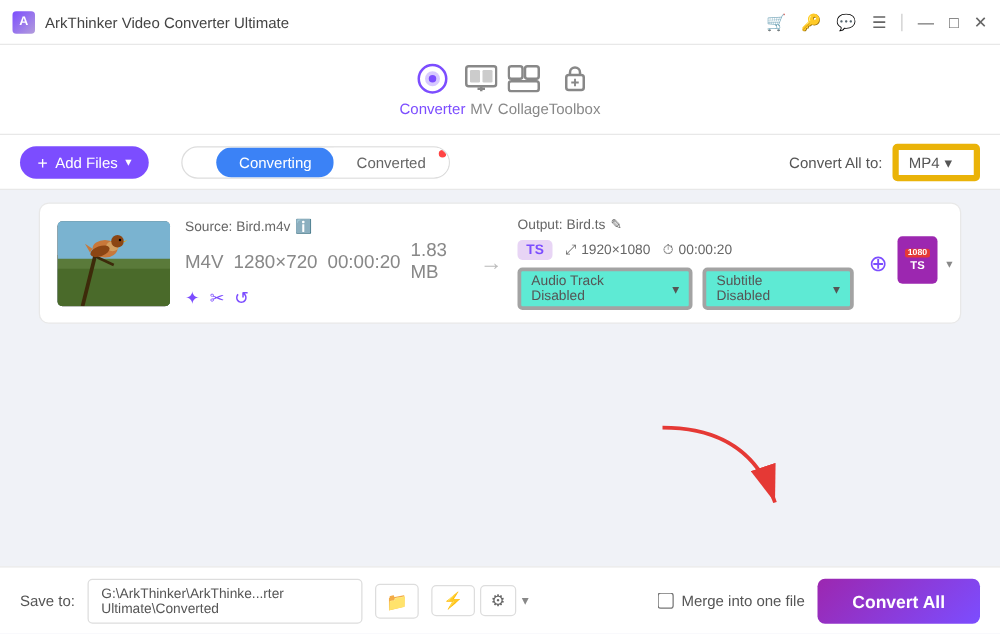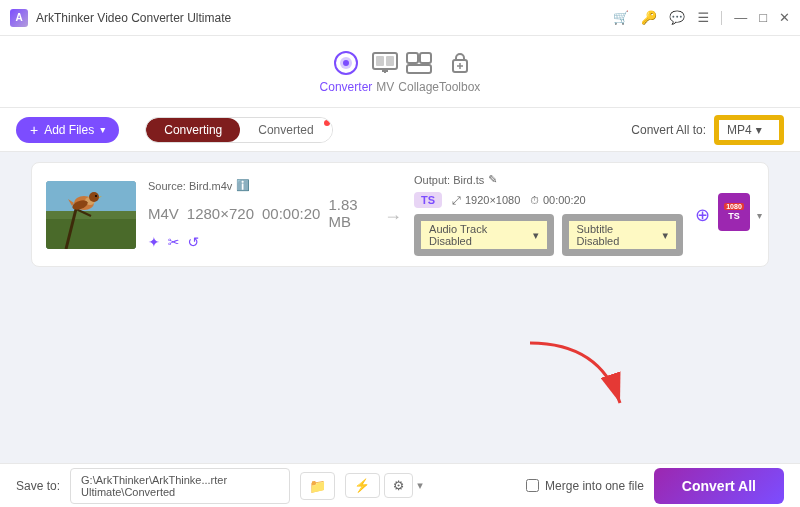--- a/index.html
+++ b/index.html
@@ -78,21 +78,21 @@
     }
     .add-files-btn .plus { font-size: 14px; }
     .add-files-btn .arrow { font-size: 10px; }
     .tab-group {
       display: flex; border: 1px solid #ddd; border-radius: 20px; overflow: hidden; margin: 0 auto 0 16px;
     }
     .tab-btn {
       padding: 5px 18px; font-size: 12px; cursor: pointer; background: #fff; color: #666; border: none;
       position: relative;
     }
-    .tab-btn.active { background: #7f1d1d; color: #fff; border-radius: 20px; }
+    .tab-btn.active { background: #3b82f6; color: #fff; border-radius: 20px; margin-left: 27px; }
     .tab-btn .dot {
       width: 6px; height: 6px; background: #ff4444; border-radius: 50%;
       position: absolute; top: 2px; right: 2px;
     }
     .convert-all-to {
       display: flex; align-items: center; gap: 8px; font-size: 12px; color: #555;
     }
     .format-select {
       border: 5px solid #eab308; border-radius: 4px; padding: 3px 8px;
       font-size: 12px; background: #fff; min-width: 70px; cursor: pointer;
@@ -168,22 +168,22 @@
       padding: 2px 7px; border-radius: 4px;
       font-size: 11px; font-weight: bold;
     }
     .output-stat {
       display: flex; align-items: center; gap: 4px; font-size: 11px; color: #666;
     }
     .output-dropdowns {
       display: flex; gap: 8px;
     }
     .output-dropdown {
-      border: 7px solid #a3a3a3; border-radius: 4px; padding: 2px 8px;
-      font-size: 11px; background: #fef9c3; cursor: pointer;
+      border: 3px solid #a3a3a3; border-radius: 4px; padding: 2px 8px;
+      font-size: 11px; background: #5eead4; cursor: pointer;
       display: flex; align-items: center; gap: 20px; color: #555;
     }
 
     .file-right {
       display: flex; align-items: center; gap: 8px;
     }
     .ts-badge-container {
       position: relative;
       width: 36px; height: 44px;
     }
@@ -196,21 +196,21 @@
       flex-direction: column;
     }
     .ts-badge .badge-1080 {
       font-size: 7px; background: #e53935; border-radius: 2px; padding: 0 2px; margin-bottom: 1px;
     }
     .add-output-btn { font-size: 18px; color: #7c4dff; cursor: pointer; }
 
     
     .bottom-bar {
       background: #fff;
-      height: 44px;
+      height: 54px;
       border-top: 1px solid #e8e8e8;
       display: flex;
       align-items: center;
       padding: 0 16px;
       gap: 10px;
       position: absolute;
       bottom: 0; left: 0; right: 0;
     }
     .save-to-label { font-size: 12px; color: #555; }
     .save-path-input {

